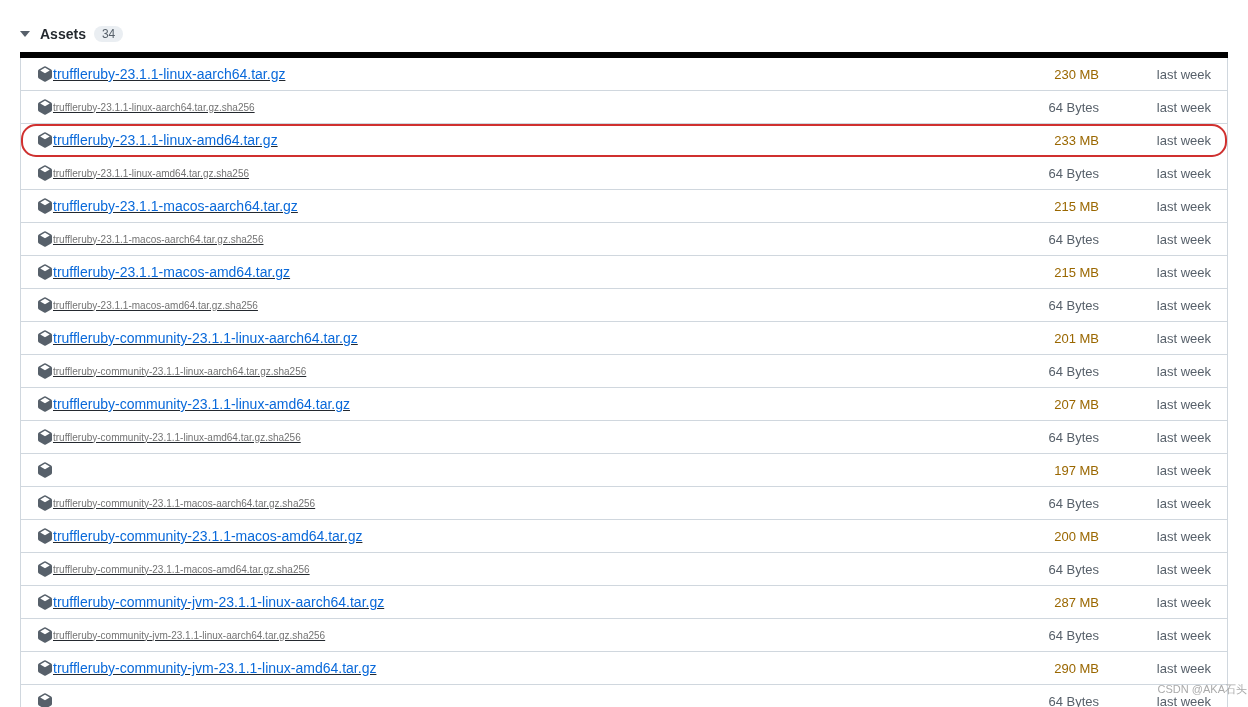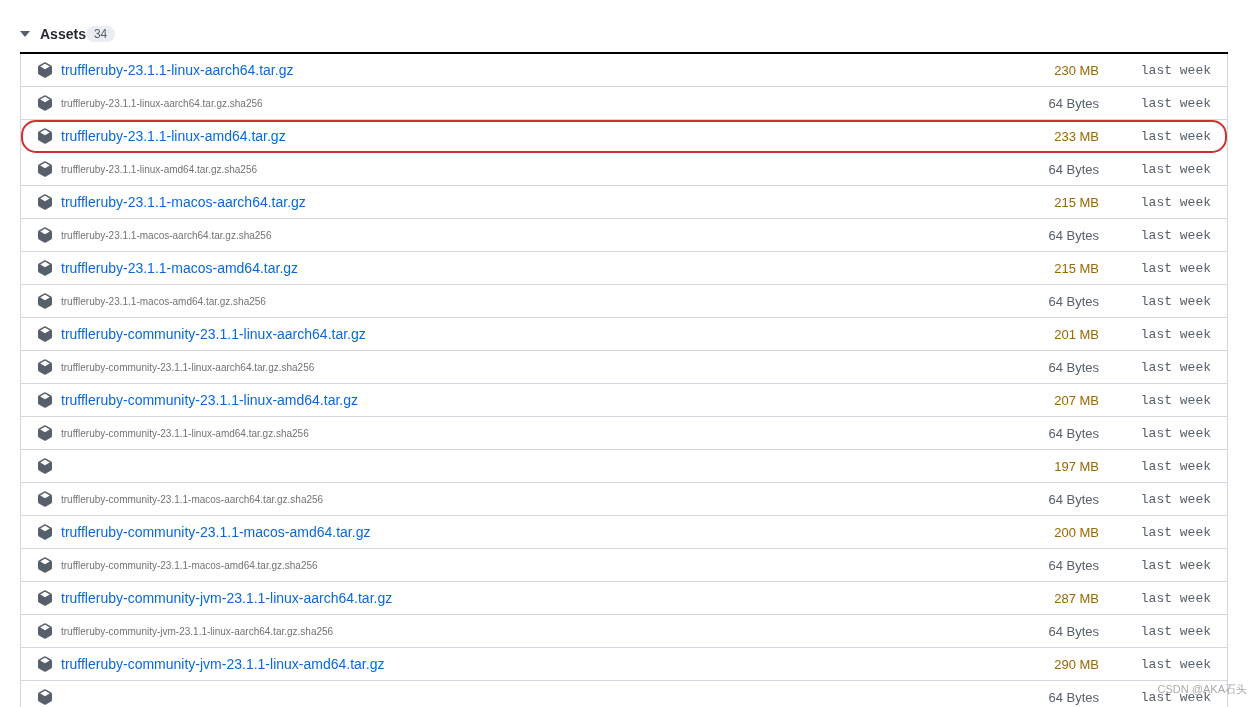--- a/index.html
+++ b/index.html
@@ -10,23 +10,23 @@
       color: #24292f;
     }
     .container {
       max-width: 1248px;
       padding: 16px 20px;
       background: #fff;
     }
     .assets-header {
       display: flex;
       align-items: flex-start;
-      gap: 0;
+      gap: 8px;
       padding: 10px 0;
-      border-bottom: 2px solid #000000;
+      border-bottom: 6px solid #000000;
       margin-bottom: 0;
     }
     .assets-toggle {
       display: flex;
       align-items: center;
       gap: 6px;
       font-weight: 600;
       font-size: 14px;
       color: #24292f;
     }
@@ -54,22 +54,23 @@
       border-bottom: none;
     }
     .asset-row.highlighted {
       outline: 2px solid #d0302f;
       outline-offset: -2px;
       border-radius: 15px;
     }
     .asset-left {
       display: flex;
       align-items: center;
-      gap: 8px;
+      gap: 0;
       flex: 1;
+      text-decoration: underline;
     }
     .file-icon {
       display: inline-flex;
       align-items: center;
       justify-content: center;
       color: #57606a;
       font-size: 14px;
       min-width: 16px;
     }
     .asset-link {
@@ -89,21 +90,20 @@
     }
     .asset-size.large {
       color: #9a6700;
     }
     .asset-date {
       color: #57606a;
       font-size: 13px;
       min-width: 80px;
       text-align: right;
       margin-left: 32px;
-      font-family: Liberation Mono, monospace;
     }
     .asset-meta {
       display: flex;
       gap: 0;
     }
     .triangle {
       display: inline-block;
       width: 0;
       height: 0;
       border-left: 5px solid transparent;

